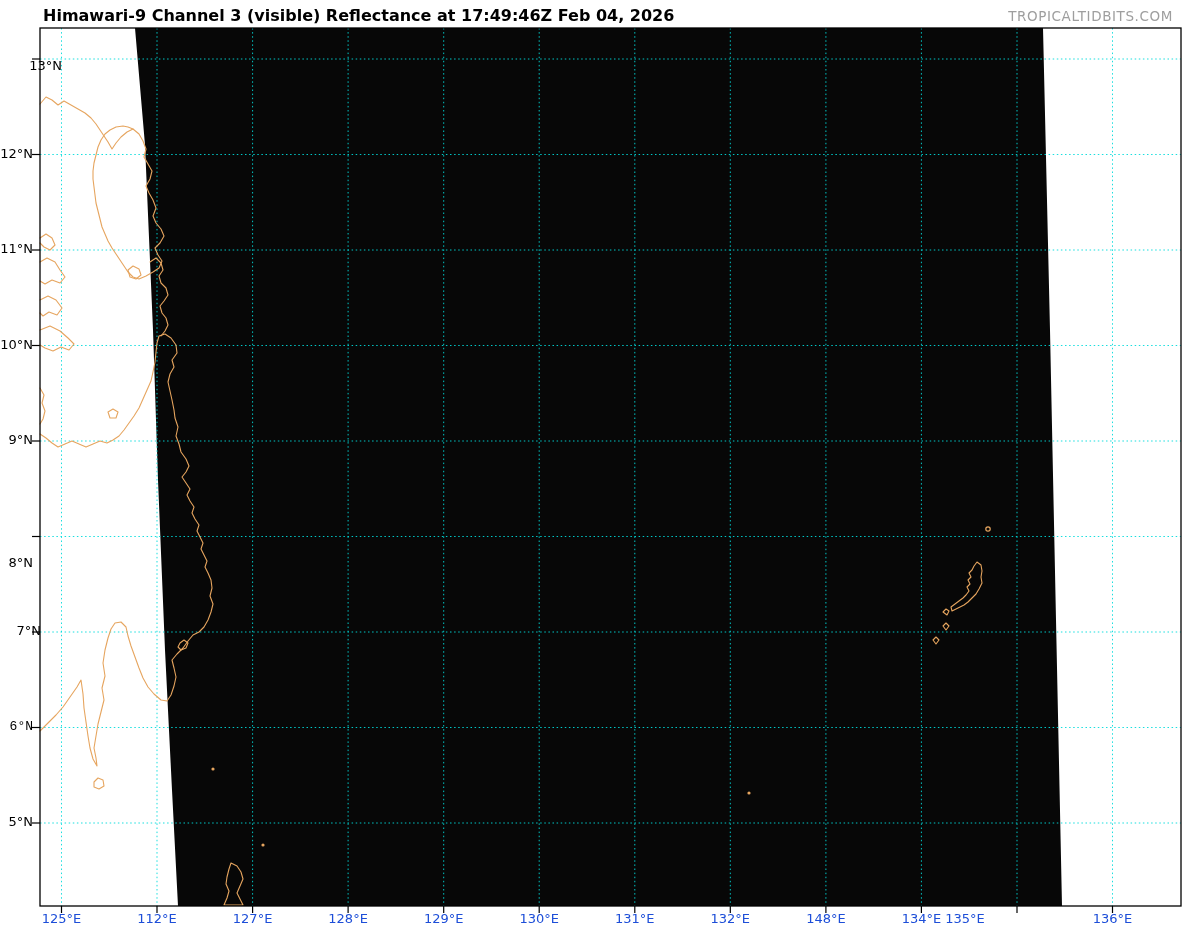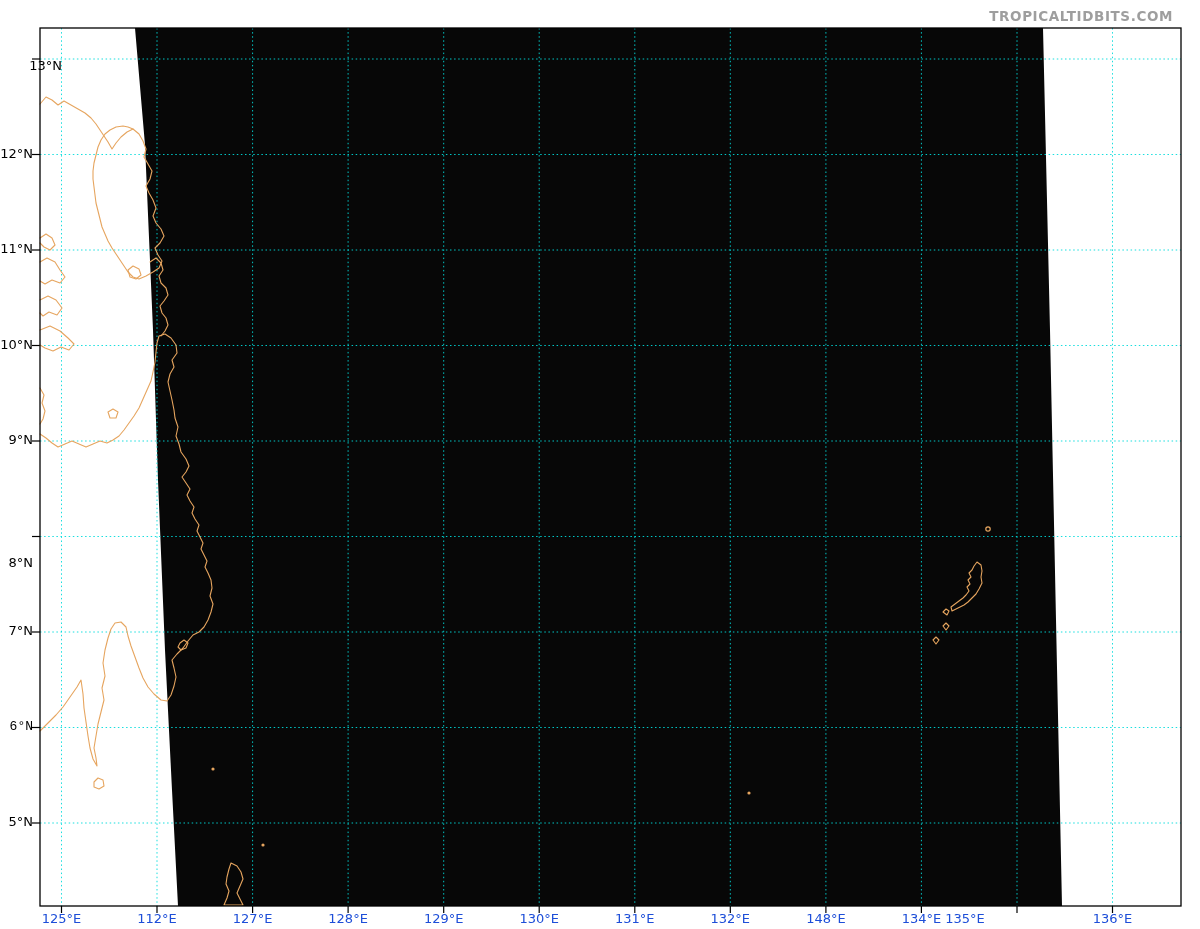--- a/index.html
+++ b/index.html
@@ -2,34 +2,35 @@
 <html><head>
 <meta charset="utf-8">
 <style>
   html,body{margin:0;padding:0;background:#ffffff;}
   body{width:1200px;height:929px;position:relative;overflow:hidden;
        font-family:"DejaVu Sans","Liberation Sans",sans-serif;}
   #page{position:absolute;left:0;top:0;width:1200px;height:929px;}
   #plot-svg{position:absolute;left:0;top:0;width:1200px;height:929px;}
   .page-title{position:absolute;left:43px;top:6px;font-size:16px;font-weight:bold;
       color:#000;white-space:nowrap;letter-spacing:0px;}
-  .watermark{position:absolute;right:27px;top:8px;font-size:13.5px;font-weight:bold;
+  .watermark{position:absolute;right:27px;top:8px;font-size:13.5px;font-weight:normal;
       color:#9e9e9e;letter-spacing:0.6px;white-space:nowrap;}
   .lon-label{position:absolute;top:911px;width:70px;text-align:center;
       font-size:13px;color:#1d4ed8;white-space:nowrap;}
   .lat-label{position:absolute;left:0;width:33px;text-align:right;
       font-size:13px;color:#000;white-space:nowrap;}
   .grid{fill:none;stroke-width:1;stroke-dasharray:1.5 2.6;opacity:0.9;}
   .tick{stroke:#000;stroke-width:1.2;}
   .coast{fill:none;stroke-width:1.1;stroke-linejoin:round;stroke-linecap:round;}
 </style>
 </head>
 <body>
 
 <div id="page">
+  <div class="page-title">Himawari-9 Channel 3 (visible) Reflectance at 17:49:46Z Feb 04, 2026</div>
   <div class="watermark">TROPICALTIDBITS.COM</div>
   <svg id="plot-svg" viewBox="0 0 1200 929" xmlns="http://www.w3.org/2000/svg">
       <polygon points="135,28 1043,28 1050,330 1056,620 1062,906 178,906 172,790 165,650 158,480 153,330 145,145" fill="#070707"></polygon>
       <line x1="61.5" y1="28" x2="61.5" y2="906" class="grid" stroke="#00dcdc"></line>
       <line x1="61.5" y1="906" x2="61.5" y2="913" class="tick"></line>
       <line x1="157" y1="28" x2="157" y2="906" class="grid" stroke="#00dcdc"></line>
       <line x1="157" y1="906" x2="157" y2="913" class="tick"></line>
       <line x1="252.6" y1="28" x2="252.6" y2="906" class="grid" stroke="#00dcdc"></line>
       <line x1="252.6" y1="906" x2="252.6" y2="913" class="tick"></line>
       <line x1="348.1" y1="28" x2="348.1" y2="906" class="grid" stroke="#00dcdc"></line>
@@ -97,17 +98,17 @@
       <div class="lon-label" style="left: 790.9px;">148°E</div>
       <div class="lon-label" style="left: 886.4px;">134°E</div>
       <div class="lon-label" style="left: 930px;">135°E</div>
       <div class="lon-label" style="left: 1077.5px;">136°E</div>
       <div class="lat-label" style="top: 58px; padding-left: 29px;">13°N</div>
       <div class="lat-label" style="top: 145.5px;">12°N</div>
       <div class="lat-label" style="top: 241px;">11°N</div>
       <div class="lat-label" style="top: 336.5px;">10°N</div>
       <div class="lat-label" style="top: 432px;">9°N</div>
       <div class="lat-label" style="top: 555px;">8°N</div>
-      <div class="lat-label" style="top: 623px;">7°N</div>
+      <div class="lat-label" style="top: 623px; margin-left: 8px;">7°N</div>
       <div class="lat-label" style="top: 718.5px; font-family: Liberation Mono, monospace;">6°N</div>
       <div class="lat-label" style="top: 814px;">5°N</div>
     </div>
 </div>
 
 </body></html>

